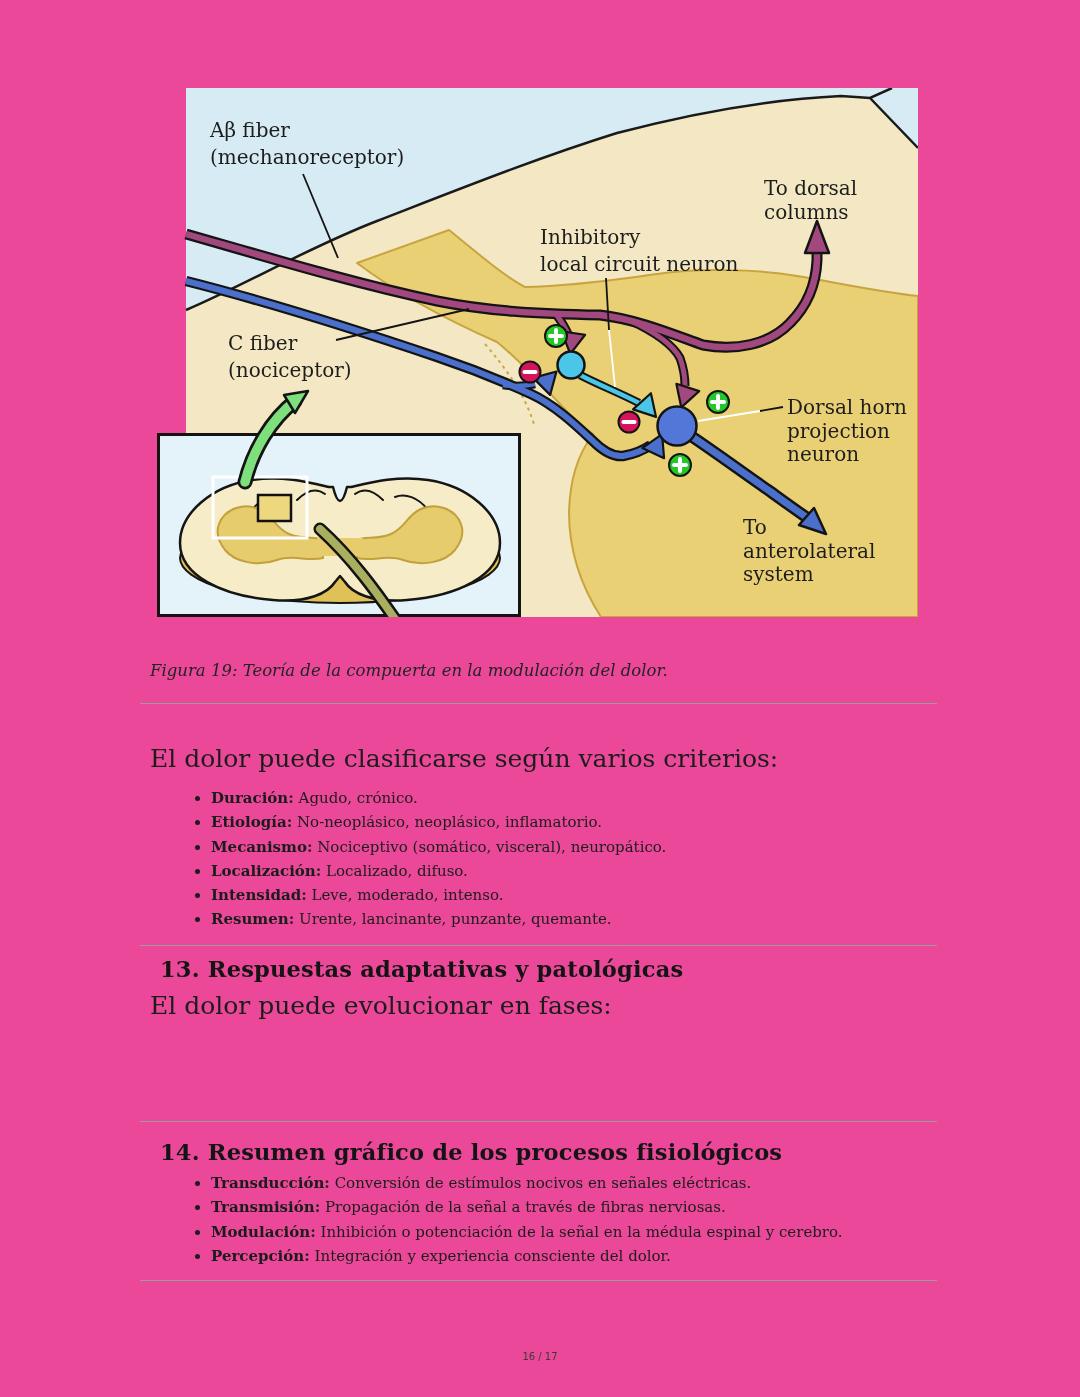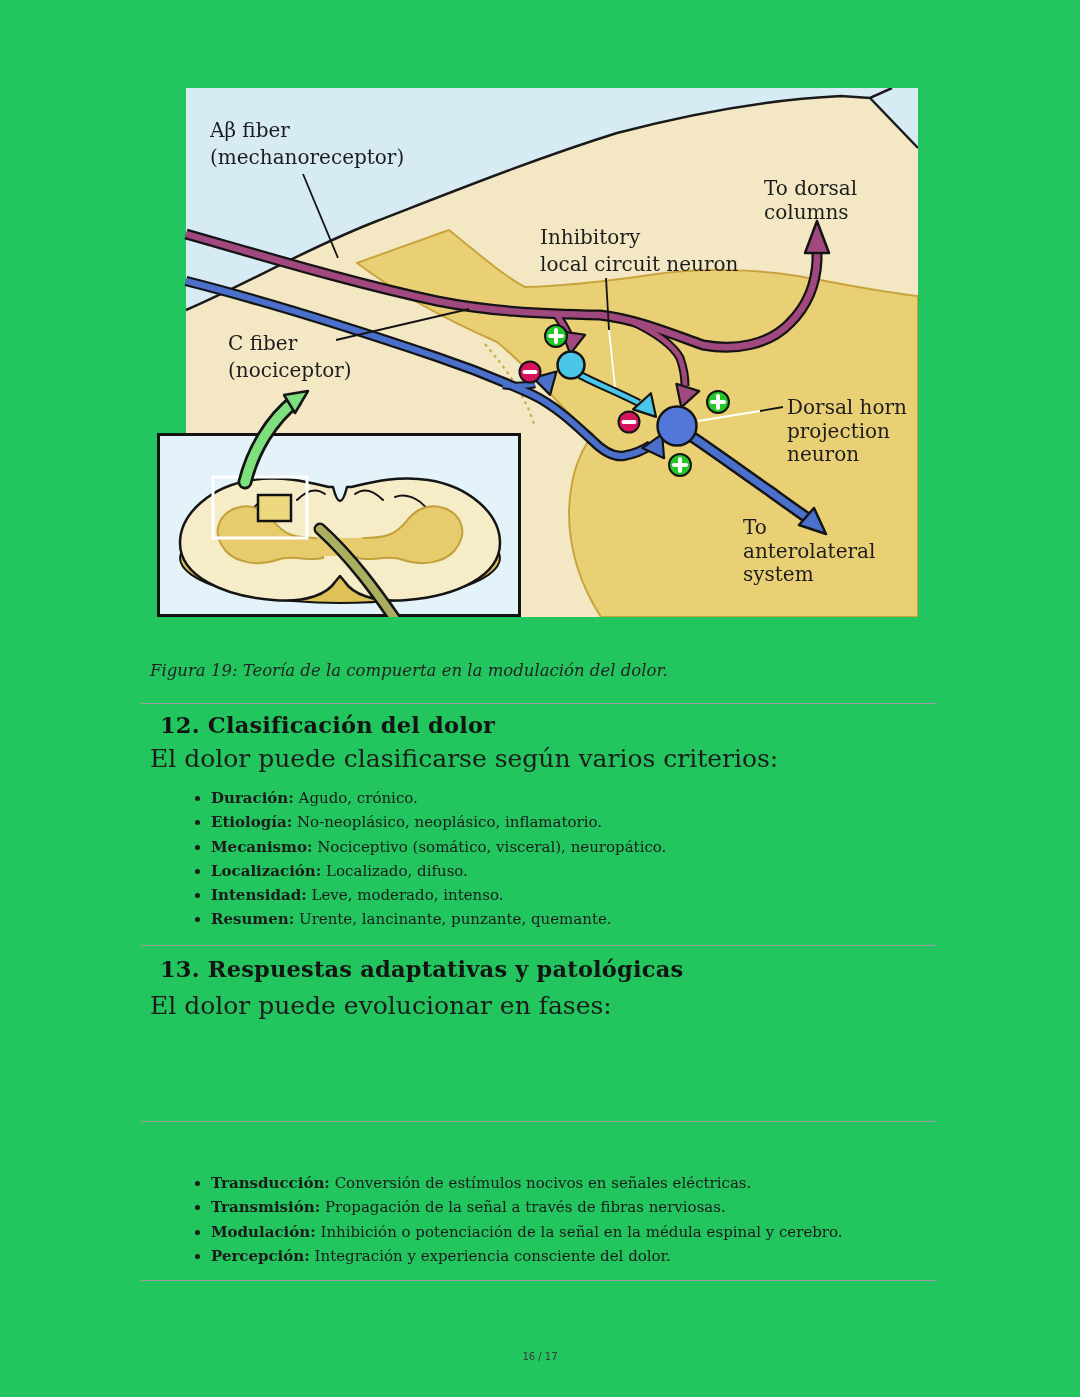--- a/index.html
+++ b/index.html
@@ -1,16 +1,16 @@
 <!DOCTYPE html>
 <html><head>
 <meta charset="utf-8">
 <style>
   html,body{margin:0;padding:0;background:#ffffff;}
-  .page{position:relative;width:1080px;height:1397px;background:#22c55e;overflow:hidden;
+  .page{position:relative;width:1080px;height:1397px;background:#ec4899;overflow:hidden;
         font-family:"DejaVu Serif","Liberation Serif",serif;color:#1c1c1c;}
   .figure-wrap{position:absolute;left:157px;top:88px;width:761px;height:529px;}
   .figure-wrap svg{display:block;}
   .fig-label{font-family:"DejaVu Serif","Liberation Serif",serif;fill:#1d1d1d;font-size:20px;}
   .caption{position:absolute;left:150px;top:661px;font-size:16.5px;font-style:italic;color:#232323;}
   .rule{position:absolute;left:140px;width:797px;height:1px;background:#9c9c9c;}
   .h-sec{position:absolute;left:160px;font-size:22.5px;font-weight:bold;color:#141414;letter-spacing:0.2px;}
   .body-line{position:absolute;left:150px;font-size:25px;color:#1c1c1c;}
   .list{position:absolute;left:150px;width:800px;margin:0;font-size:15px;line-height:24.3px;}
   ul.list{list-style:disc outside;padding-left:61px;}
@@ -138,40 +138,40 @@
       <text class="fig-label" x="586" y="446">To</text>
       <text class="fig-label" x="586" y="470">anterolateral</text>
       <text class="fig-label" x="586" y="493">system</text>
     </svg>
   </div>
 
   <div class="caption">Figura 19: Teoría de la compuerta en la modulación del dolor.</div>
 
   <div class="rule" style="top:703px;"></div>
 
-  <div class="h-sec" style="top:712px;">12. Clasificación del dolor</div>
   <div class="body-line" style="top:744px;">El dolor puede clasificarse según varios criterios:</div>
 
   <ul class="list" style="top:786px;">
     <li><span class="term">Duración:</span><span> Agudo, crónico.</span></li>
     <li><span class="term">Etiología:</span><span> No-neoplásico, neoplásico, inflamatorio.</span></li>
     <li><span class="term">Mecanismo:</span><span> Nociceptivo (somático, visceral), neuropático.</span></li>
     <li><span class="term">Localización:</span><span> Localizado, difuso.</span></li>
     <li><span class="term">Intensidad:</span><span> Leve, moderado, intenso.</span></li>
     <li><span class="term">Resumen:</span><span> Urente, lancinante, punzante, quemante.</span></li>
   </ul>
 
   <div class="rule" style="top:945px;"></div>
 
   <div class="h-sec" style="top:956px;">13. Respuestas adaptativas y patológicas</div>
   <div class="body-line" style="top:991px;">El dolor puede evolucionar en fases:</div>
 
 
   <div class="rule" style="top:1121px;"></div>
 
+  <div class="h-sec" style="top:1139px;">14. Resumen gráfico de los procesos fisiológicos</div>
 
   <ul class="list" style="top:1171px;">
     <li><span class="term">Transducción:</span><span> Conversión de estímulos nocivos en señales eléctricas.</span></li>
     <li><span class="term">Transmisión:</span><span> Propagación de la señal a través de fibras nerviosas.</span></li>
     <li><span class="term">Modulación:</span><span> Inhibición o potenciación de la señal en la médula espinal y cerebro.</span></li>
     <li><span class="term">Percepción:</span><span> Integración y experiencia consciente del dolor.</span></li>
   </ul>
 
   <div class="rule" style="top:1280px;"></div>
 

